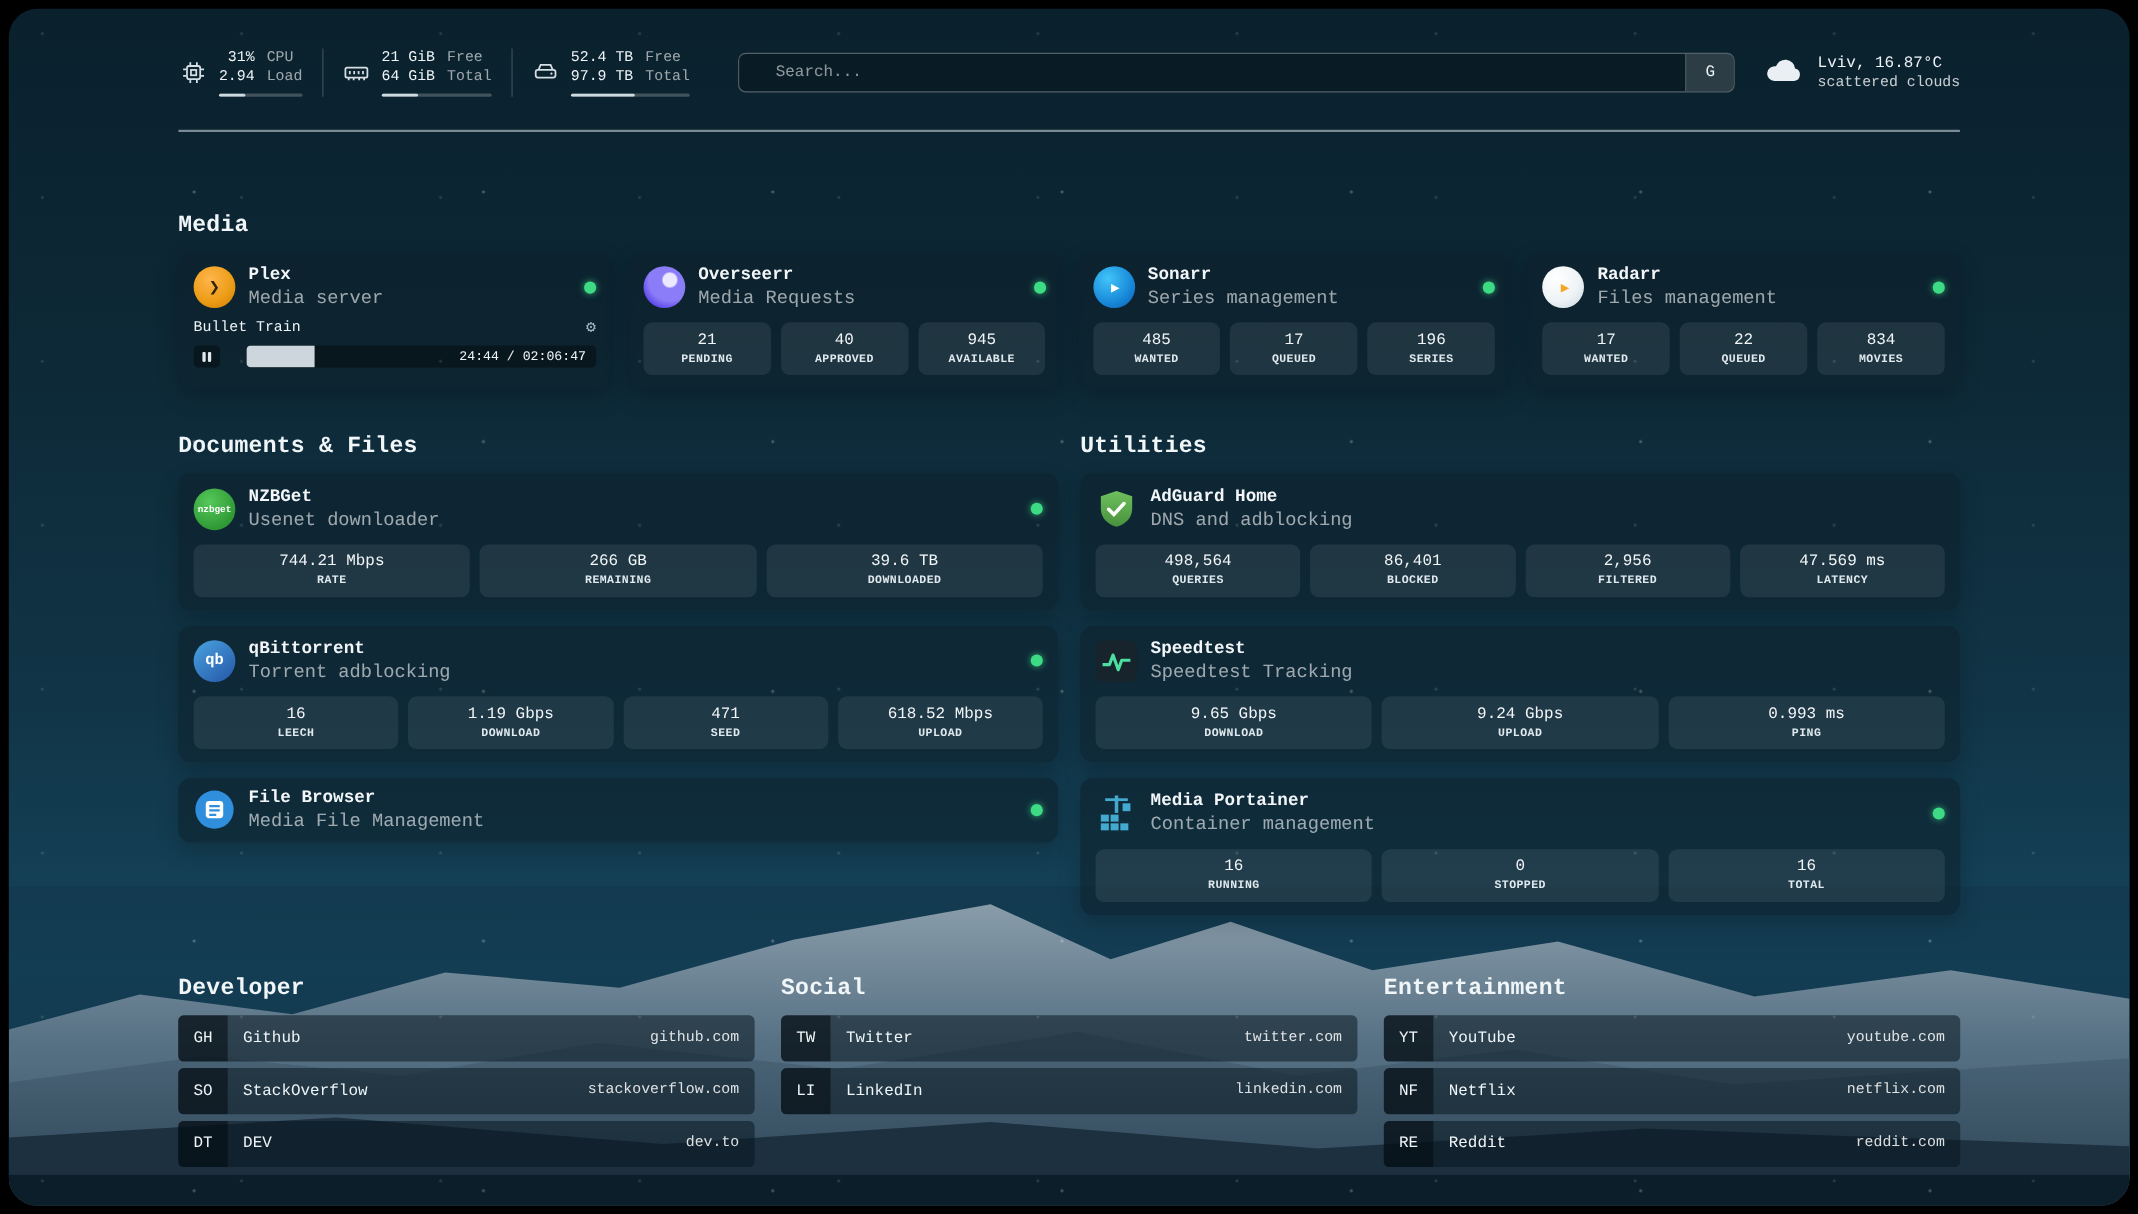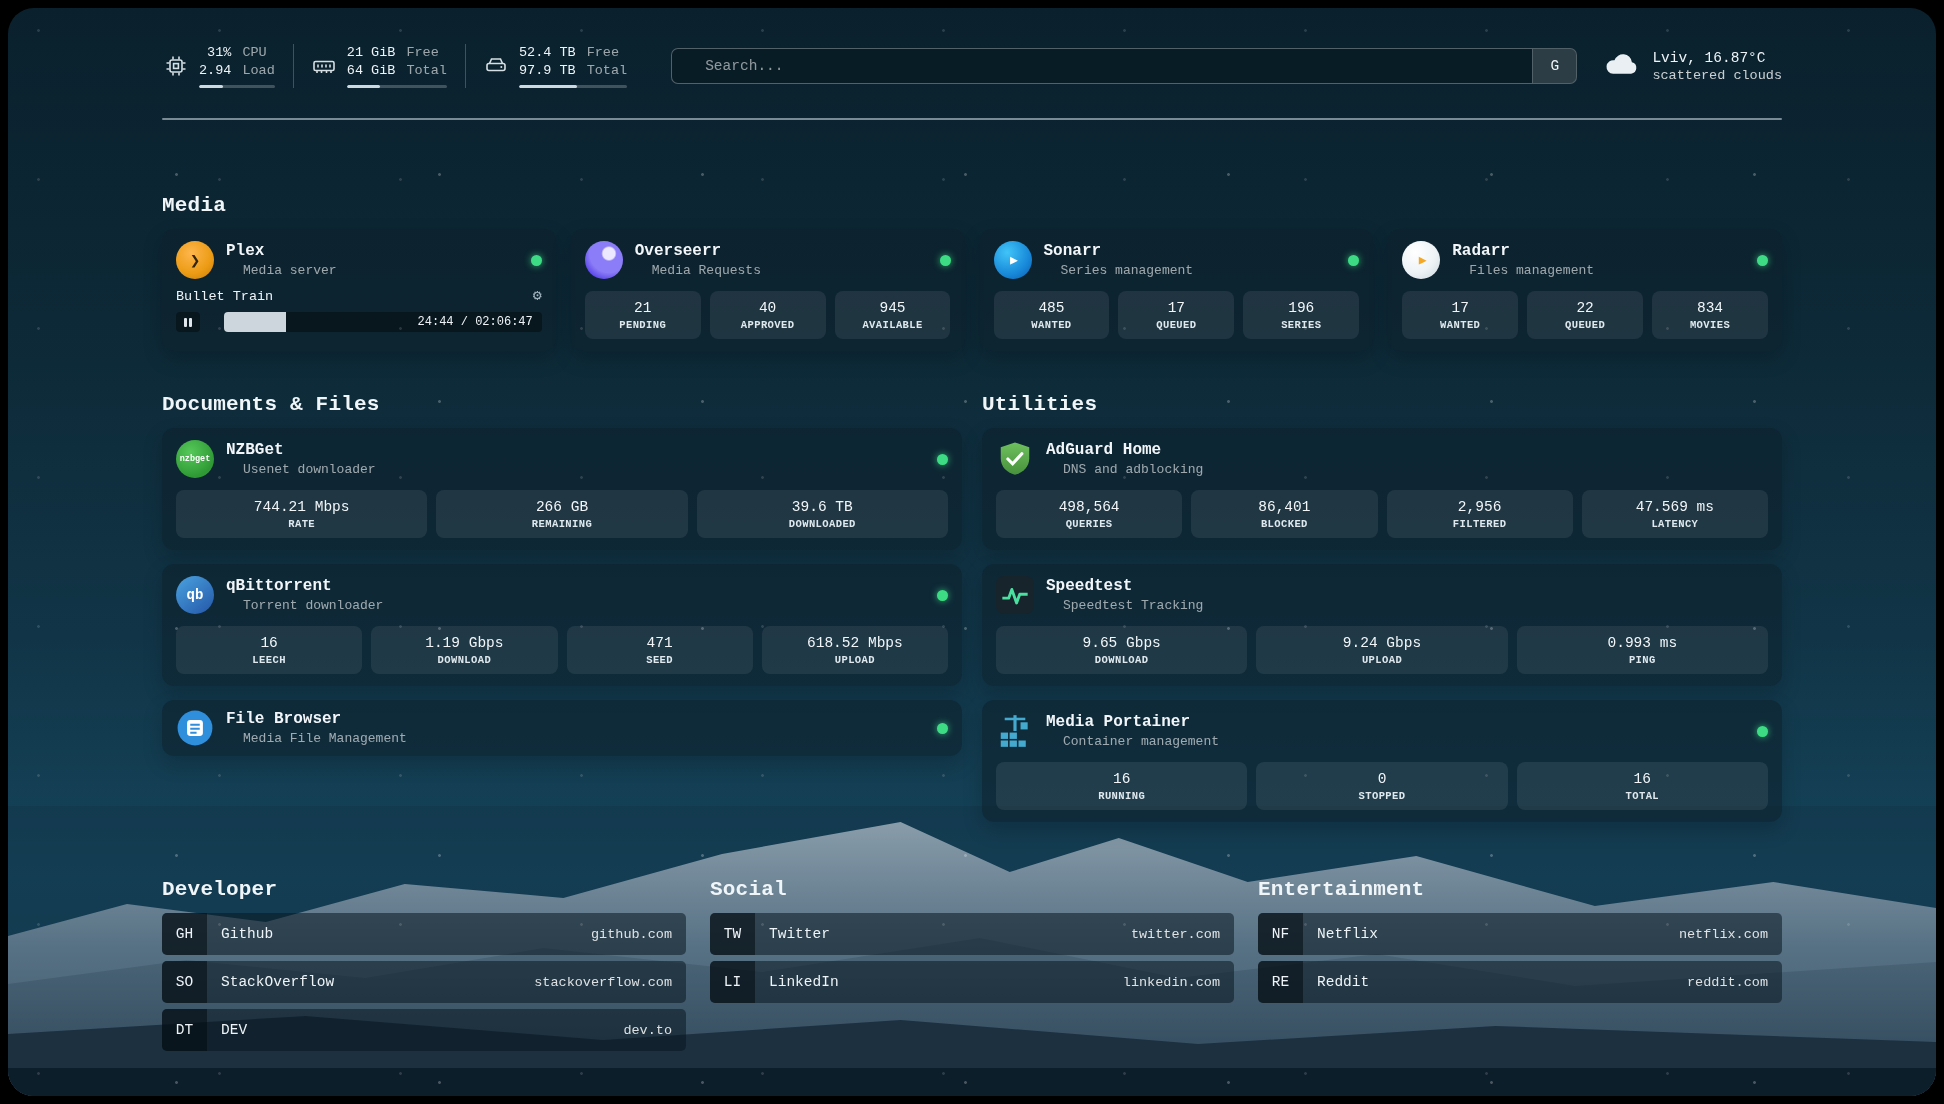--- a/index.html
+++ b/index.html
@@ -38,21 +38,21 @@
 
   
   .sec-title { font-size:21px; font-weight:700; color:#f0f5f8; letter-spacing:.2px; }
   .sec-media { margin-top:74px; }
   .media-grid { display:grid; grid-template-columns:repeat(4,1fr); gap:15px; margin-top:12px; }
 
   .card { background:rgba(13,33,45,.6); border-radius:12px; padding:12px 14px; box-shadow:0 8px 20px rgba(0,0,0,.18); }
   .card-head { display:flex; align-items:center; gap:12px; cursor:pointer; }
   .app-text { min-width:0; }
   .app-name { font-size:16px; font-weight:700; color:#f2f6f9; line-height:1.15; white-space:nowrap; }
-  .app-desc { font-size:13px; color:rgba(255,255,255,.6); margin-top:3px; white-space:nowrap;margin-left:17px; }
+  .app-desc { font-size:17px; color:rgba(255,255,255,.6); margin-top:3px; white-space:nowrap; }
   .dot { width:11px; height:11px; border-radius:50%; background:#3ddc84; box-shadow:0 0 7px rgba(61,220,132,.75);
          margin-left:auto; align-self:center; flex:none; }
   .stats { display:grid; gap:9px; margin-top:12px; }
   .cols-3 { grid-template-columns:repeat(3,1fr); }
   .cols-4 { grid-template-columns:repeat(4,1fr); }
   .stat { background:rgba(255,255,255,.08); border-radius:8px; text-align:center; min-height:48px; padding:7px 4px;
           display:flex; flex-direction:column; justify-content:center; gap:3px; }
   .stat-v { font-size:14.5px; color:#f2f6f9; white-space:nowrap; }
   .stat-l { font-size:10.5px; font-weight:700; color:#dfe9ee; letter-spacing:.4px; }
 
@@ -349,21 +349,21 @@
                   <div class="stat-l">DOWNLOADED</div>
               </div>
             </div>
           </div>
 
           <div class="card">
             <div class="card-head">
               <span class="ic ic-qb"></span>
               <div class="app-text">
                 <div class="app-name">qBittorrent</div>
-                <div class="app-desc">Torrent downloader</div>
+                <div class="app-desc">Torrent adblocking</div>
               </div>
               <span class="dot"></span>
             </div>
             <div class="stats cols-4">
               <div class="stat">
                 <div class="stat-v">16</div>
                   <div class="stat-l">LEECH</div>
               </div>
               <div class="stat">
                 <div class="stat-v">1.19 Gbps</div>
@@ -547,20 +547,25 @@
             <span class="bm-name">LinkedIn</span>
             <span class="bm-url">linkedin.com</span>
           </div>
         </div>
       </div>
 
       <div>
         <div class="sec-title">Entertainment</div>
         <div class="bm-rows">
           <div class="bm-row">
+            <span class="bm-abbr">YT</span>
+            <span class="bm-name">YouTube</span>
+            <span class="bm-url">youtube.com</span>
+          </div>
+          <div class="bm-row">
             <span class="bm-abbr">NF</span>
             <span class="bm-name">Netflix</span>
             <span class="bm-url">netflix.com</span>
           </div>
           <div class="bm-row">
             <span class="bm-abbr">RE</span>
             <span class="bm-name">Reddit</span>
             <span class="bm-url">reddit.com</span>
           </div>
         </div>

